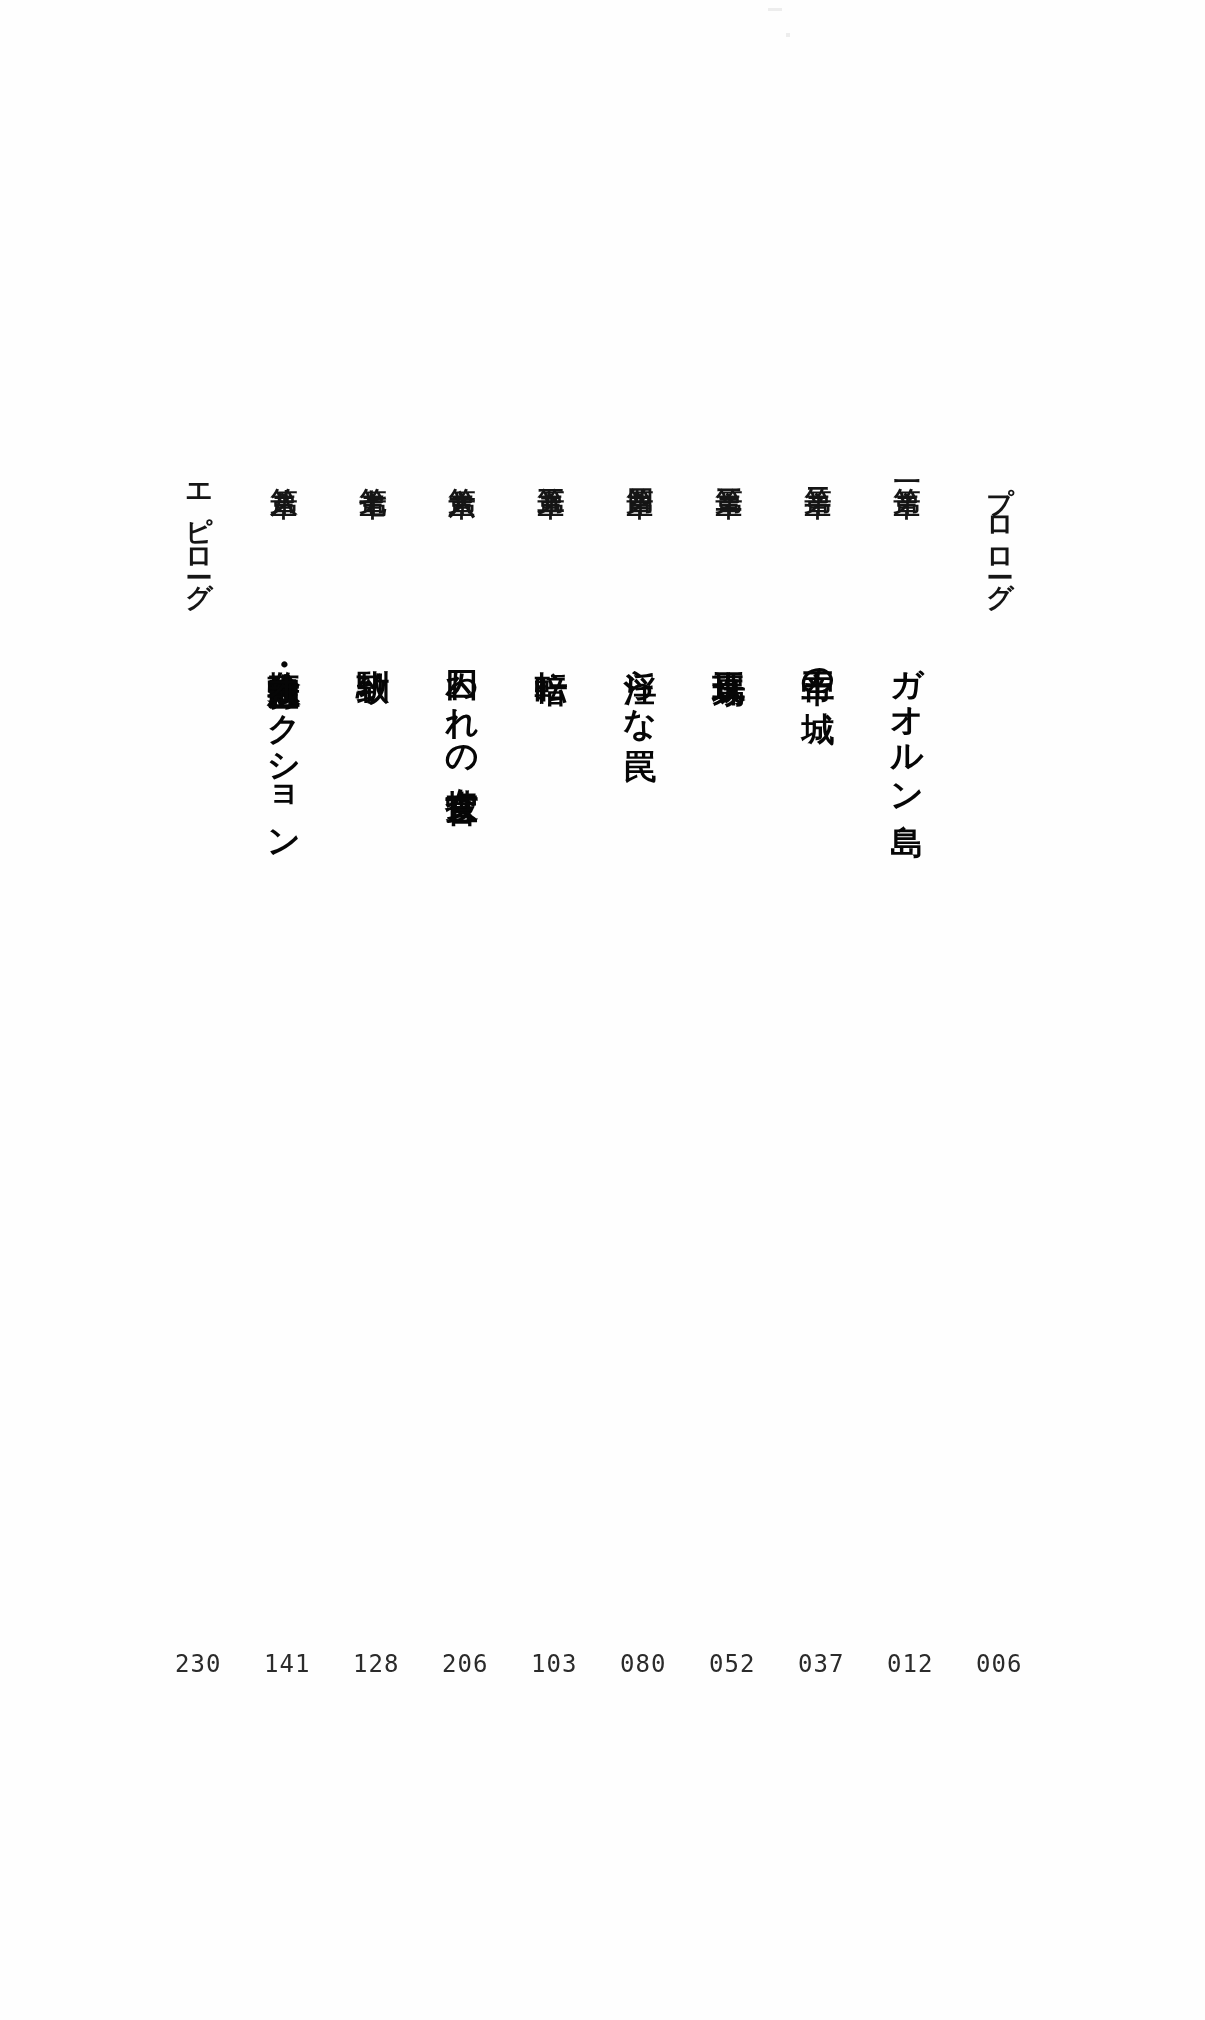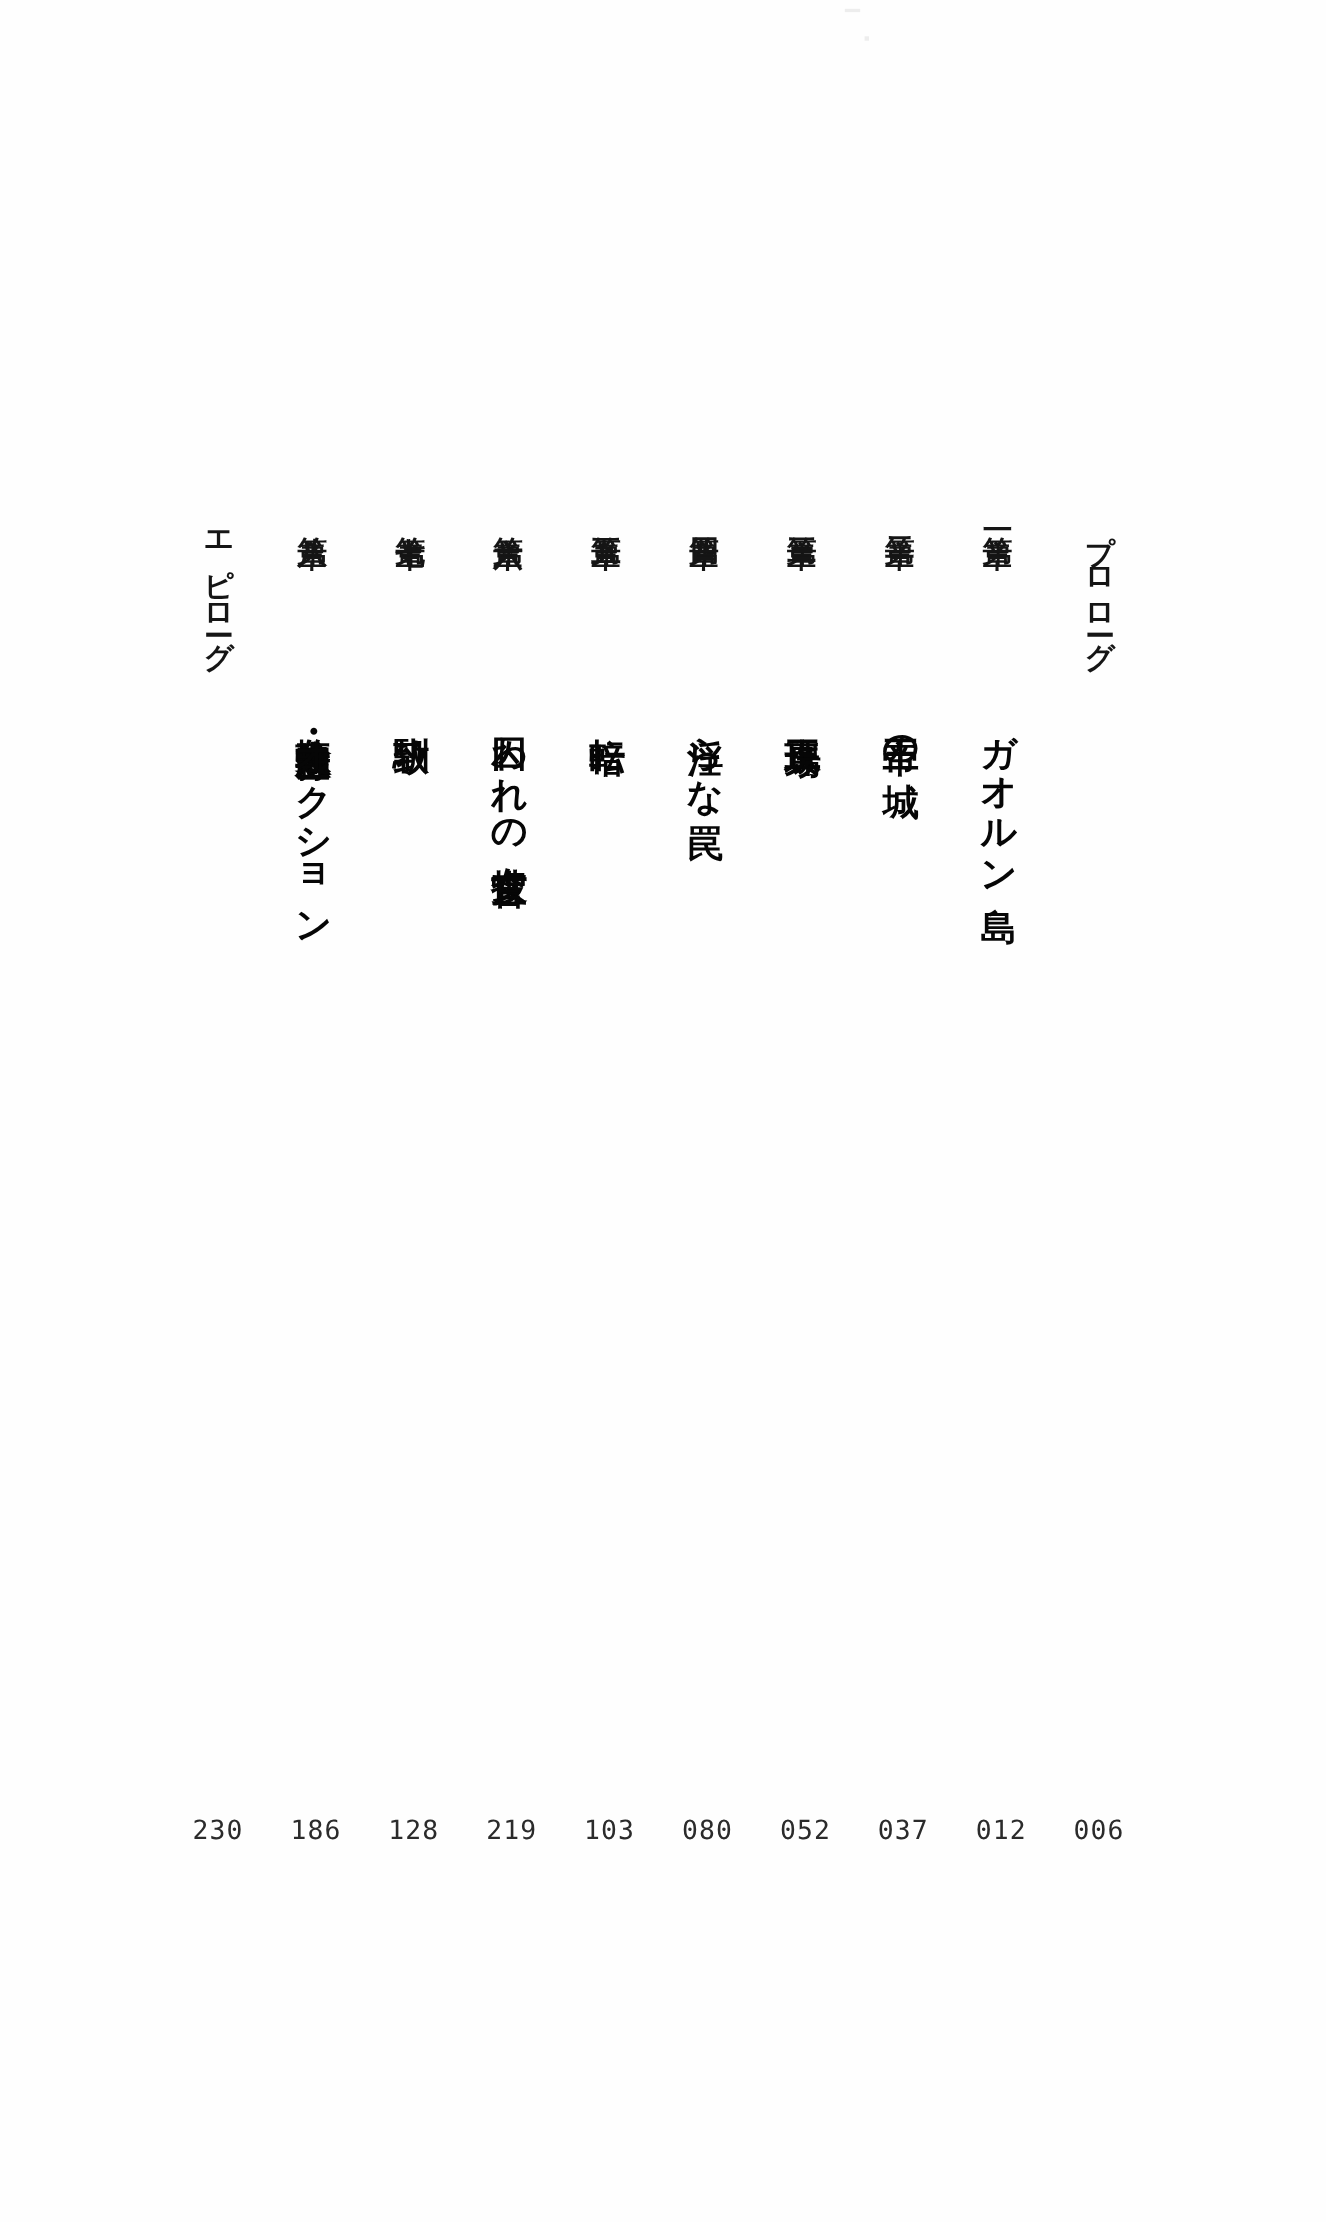--- a/index.html
+++ b/index.html
@@ -125,19 +125,19 @@
 
   </div>
 
   <div class="page-numbers">
     <div class="page-number">006</div>
     <div class="page-number">012</div>
     <div class="page-number">037</div>
     <div class="page-number">052</div>
     <div class="page-number">080</div>
     <div class="page-number">103</div>
-    <div class="page-number">219</div>
+    <div class="page-number">206</div>
     <div class="page-number">128</div>
-    <div class="page-number">186</div>
+    <div class="page-number">141</div>
     <div class="page-number">230</div>
   </div>
 
 </div>
 
 </body></html>

